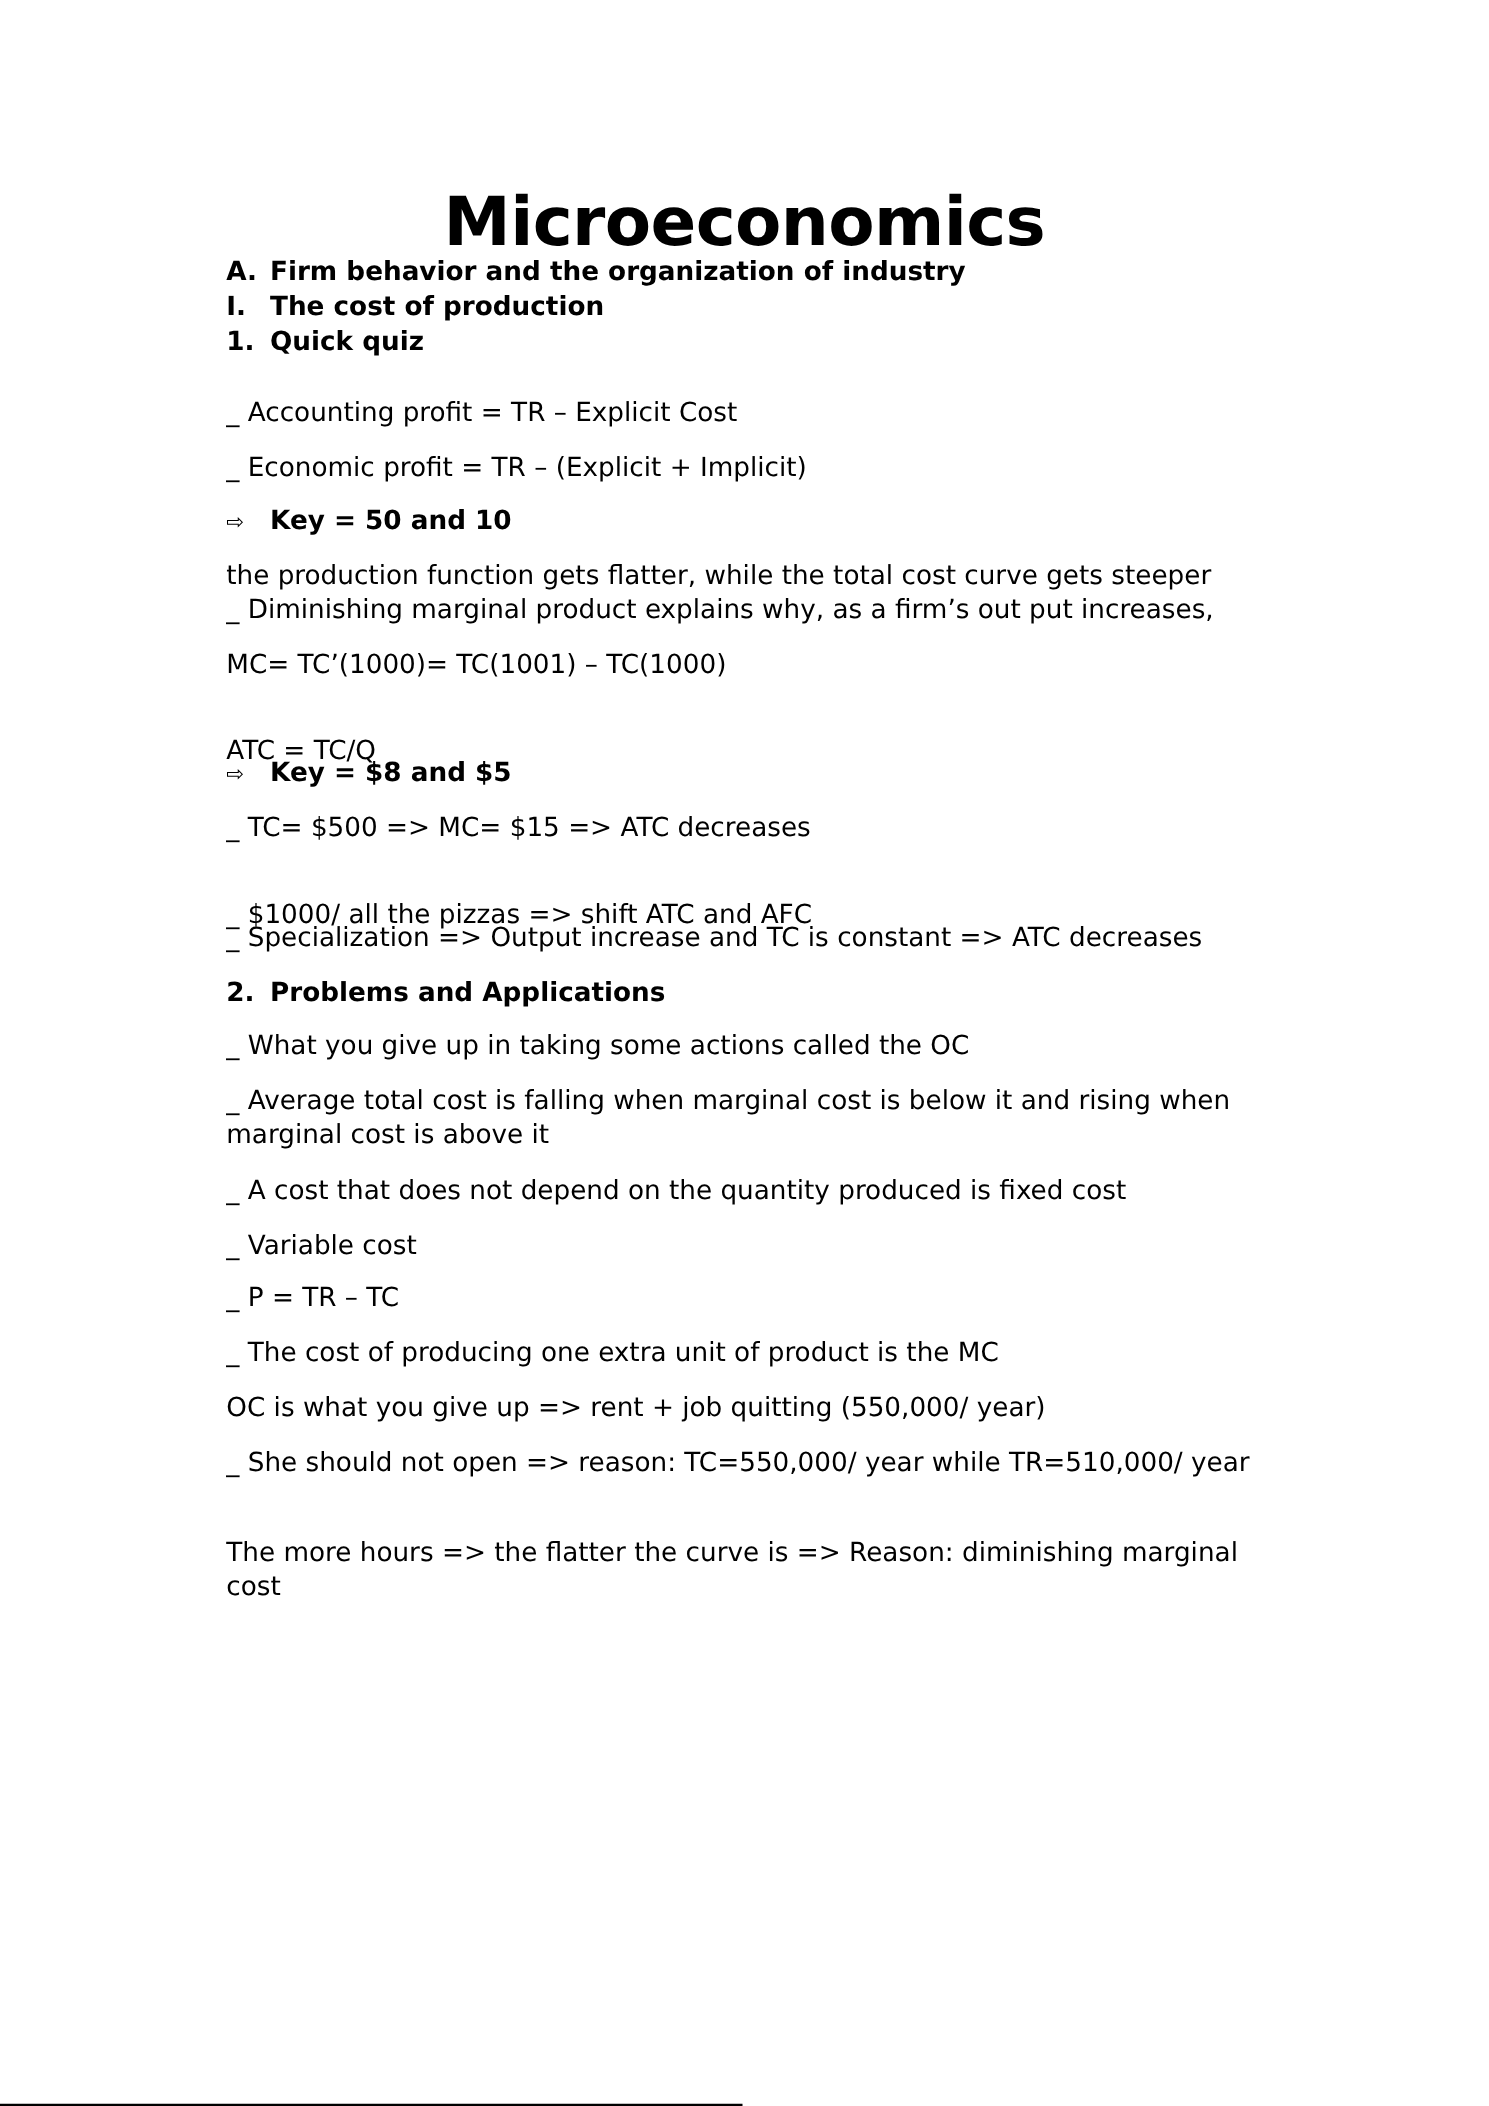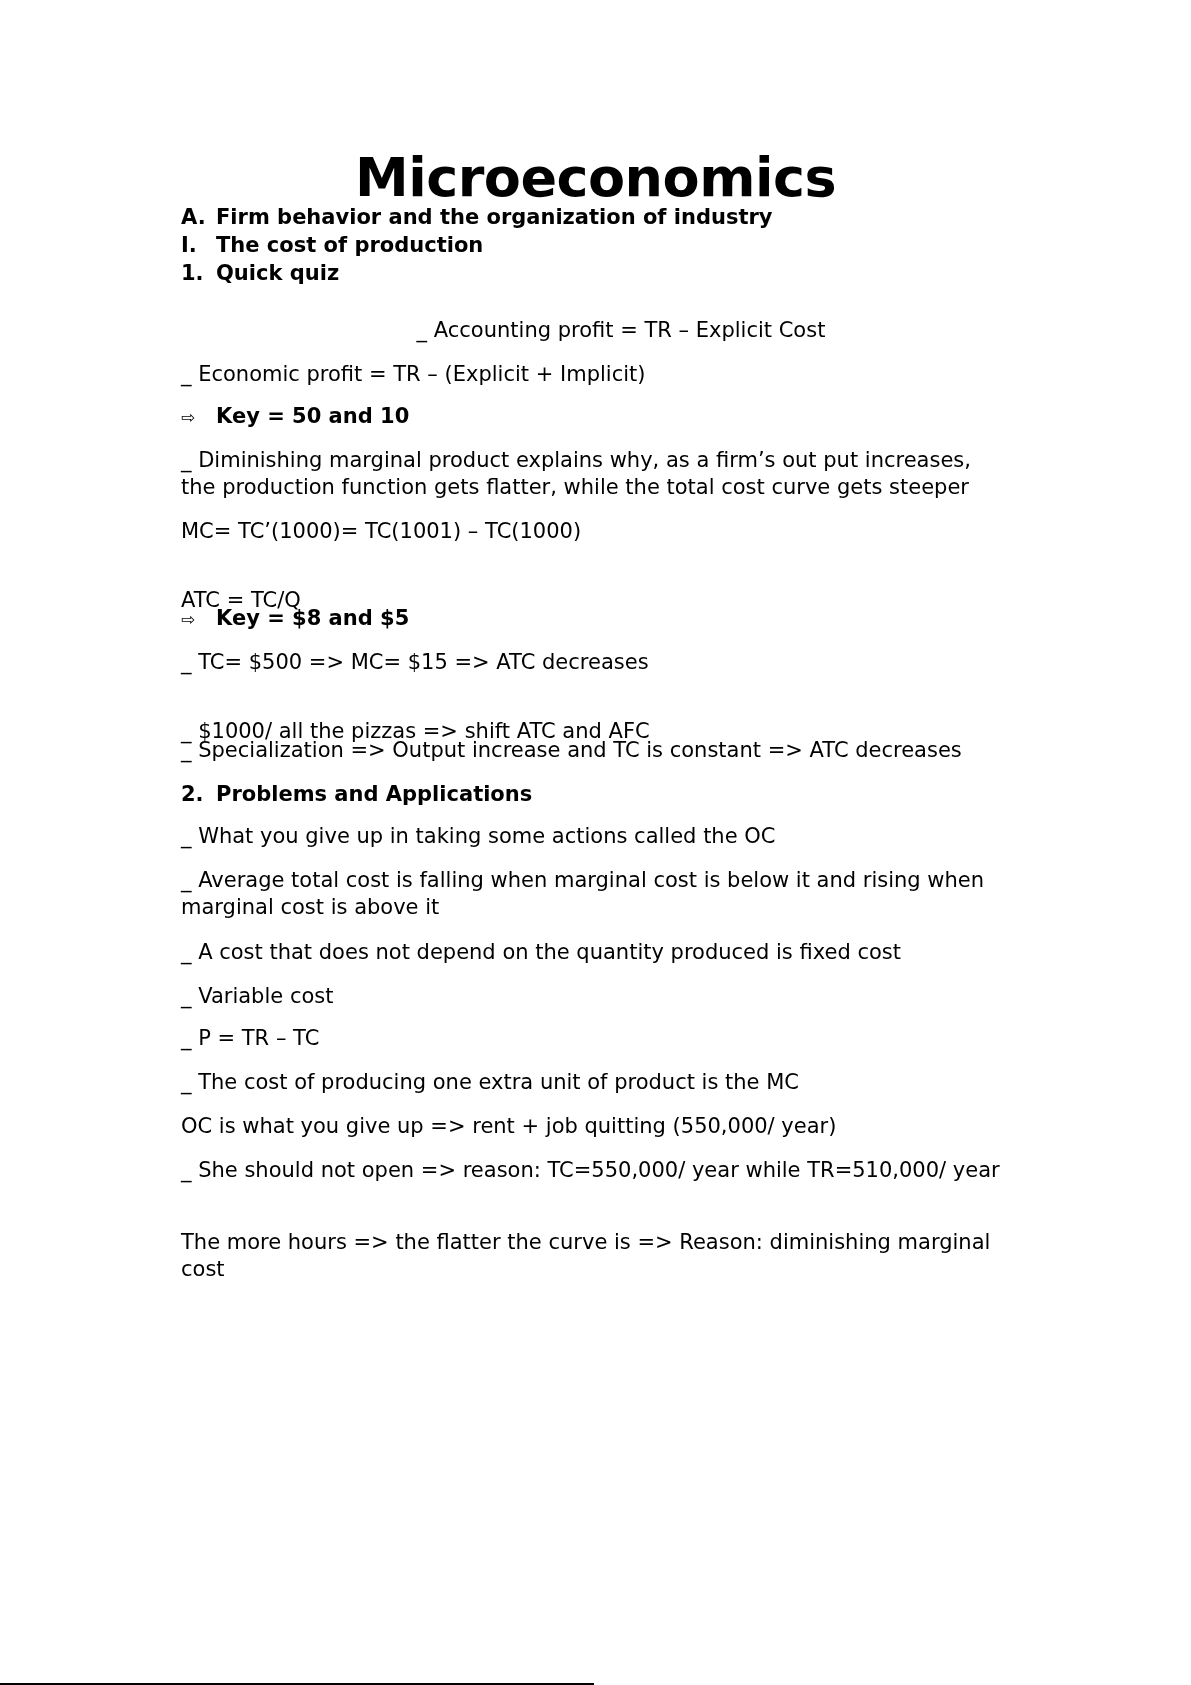--- a/index.html
+++ b/index.html
@@ -91,31 +91,31 @@
   </div>
 
   <div class="heading" style="top:231px;">
     <span class="num">I.</span><span>The cost of production</span>
   </div>
 
   <div class="heading" style="top:259px;">
     <span class="num">1.</span><span>Quick quiz</span>
   </div>
 
-  <div class="para" style="top:317px;text-align:center;">_ Accounting profit = TR – Explicit Cost</div>
+  <div class="para" style="top:317px;">_ Accounting profit = TR – Explicit Cost</div>
 
   <div class="para" style="top:361px;">_ Economic profit = TR – (Explicit + Implicit)</div>
 
   <div class="key" style="top:402px;">
     <span class="arrow">⇨</span><span>Key = 50 and 10</span>
   </div>
 
   <div class="para" style="top:447px;">
+    <span class="line">the production function gets flatter, while the total cost curve gets steeper</span>
     <span class="line">_ Diminishing marginal product explains why, as a firm’s  out put increases,</span>
-    <span class="line">the production function gets flatter, while the total cost curve gets steeper</span>
   </div>
 
   <div class="para" style="top:518px;">MC= TC’(1000)= TC(1001) – TC(1000)</div>
 
   <div class="para" style="top:562px;margin-top:25px;">ATC = TC/Q</div>
 
   <div class="key" style="top:604px;">
     <span class="arrow">⇨</span><span>Key = $8 and $5</span>
   </div>
 

